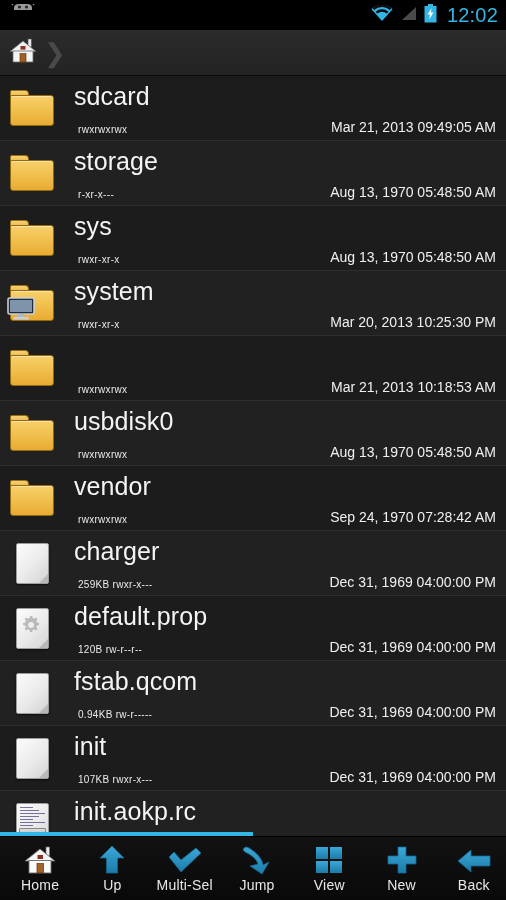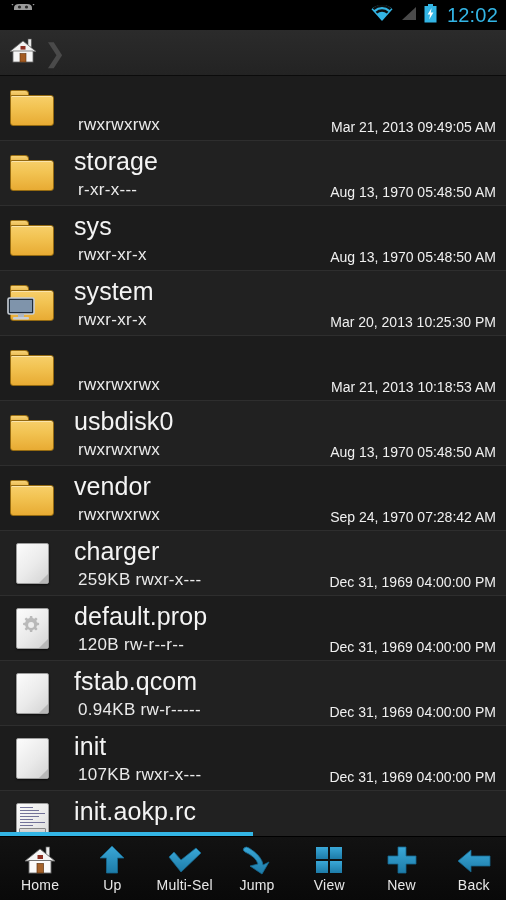--- a/index.html
+++ b/index.html
@@ -55,21 +55,21 @@
     position: relative;
   }
   .row-main { flex: 1; position: relative; height: 65px; }
   .row-name {
     position: absolute; left: 10px; top: 6px;
     color: #f4f4f4; font-size: 25px; font-weight: 400;
     letter-spacing: .1px; white-space: nowrap;
   }
   .row-sub {
     position: absolute; left: 14px; bottom: 6px;
-    color: #eaeaea; font-size: 17px; letter-spacing: .3px;
+    color: #eaeaea; font-size: 10px; letter-spacing: .3px;
     white-space: nowrap;
   }
   .row-date {
     position: absolute; right: 10px; bottom: 6px;
     color: #f0f0f0; font-size: 14px; white-space: nowrap; text-align: center;
   }
 
   
   .ic { position: relative; width: 44px; height: 36px; }
   .folder-tab {
@@ -203,20 +203,21 @@
 
   <div class="list" id="file-list">
       <div class="row">
         <div class="row-icon">
           <span class="ic">
             <span class="folder-tab"></span>
             <span class="folder-body"></span>
           </span>
         </div>
         <div class="row-main">
+          <div class="row-name">sdcard</div>
           <div class="row-sub">rwxrwxrwx</div>
           <div class="row-date">Mar 21, 2013 09:49:05 AM</div>
         </div>
       </div>
       <div class="row alt">
         <div class="row-icon">
           <span class="ic">
             <span class="folder-tab"></span>
             <span class="folder-body"></span>
           </span>

